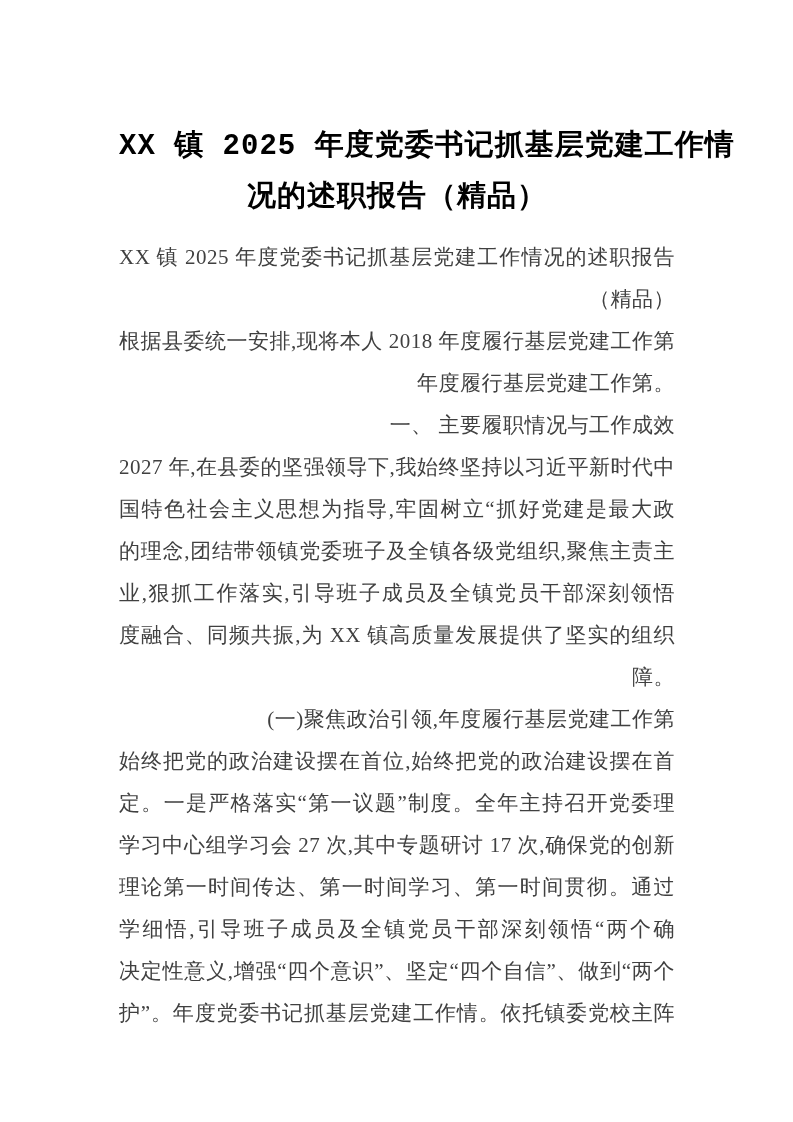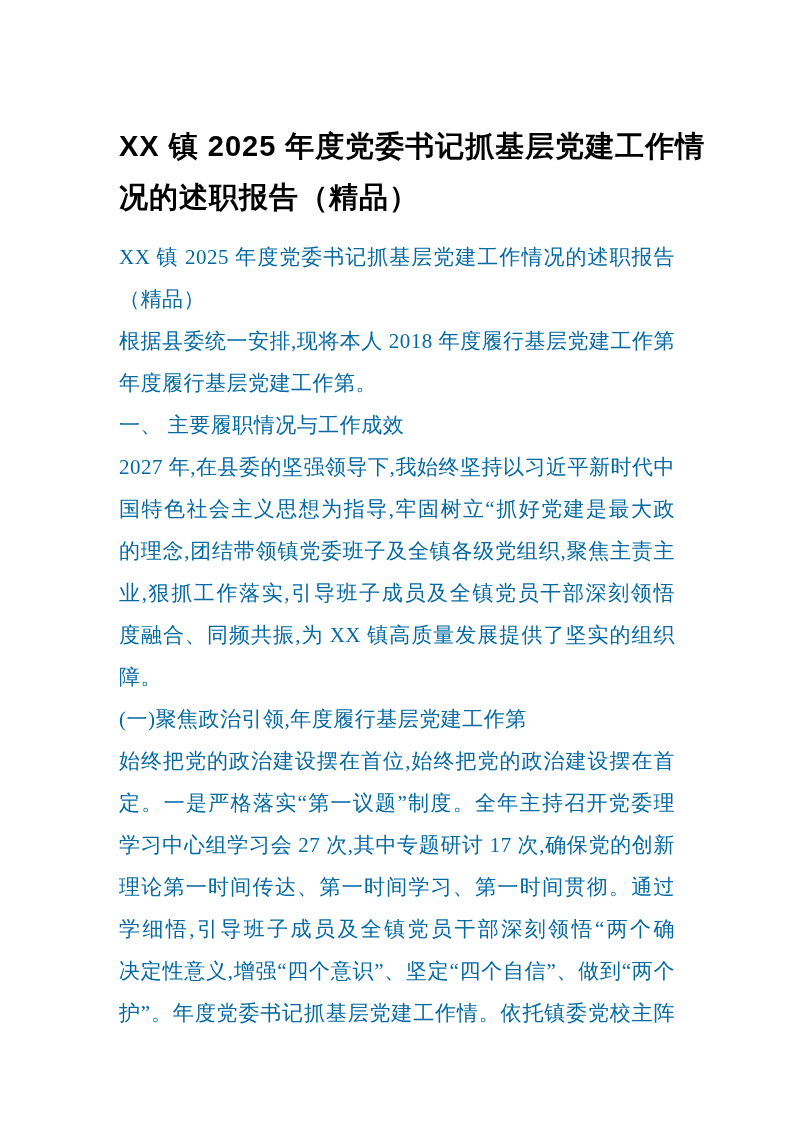--- a/index.html
+++ b/index.html
@@ -10,42 +10,43 @@
     height: 1122px;
     background: #ffffff;
     overflow: hidden;
     font-family: "Liberation Serif", "DejaVu Serif", serif;
   }
   .doc-title {
     position: absolute;
     left: 119px;
     top: 121px;
     width: 556px;
-    font-family: Liberation Sans, sans-serif;
+    text-align: center;
+    font-family: Liberation Mono, monospace;
     font-weight: bold;
     font-size: 29px;
     line-height: 51px;
     color: #000000;
     letter-spacing: 1px;
   }
   .title-line { white-space: nowrap; }
   .doc-body {
     position: absolute;
     left: 119px;
     top: 236px;
     width: 556px;
     font-size: 21px;
     line-height: 42px;
-    color: #0369a1;
+    color: #404040;
     letter-spacing: 0.5px;
   }
   .line {
     height: 42px;
     white-space: nowrap;
-    text-align: left;
+    text-align: right;
   }
   .line.stretch {
     text-align: justify;
     text-align-last: justify;
     text-justify: inter-character;
     white-space: normal;
     overflow: hidden;
   }
 </style>
 </head>

